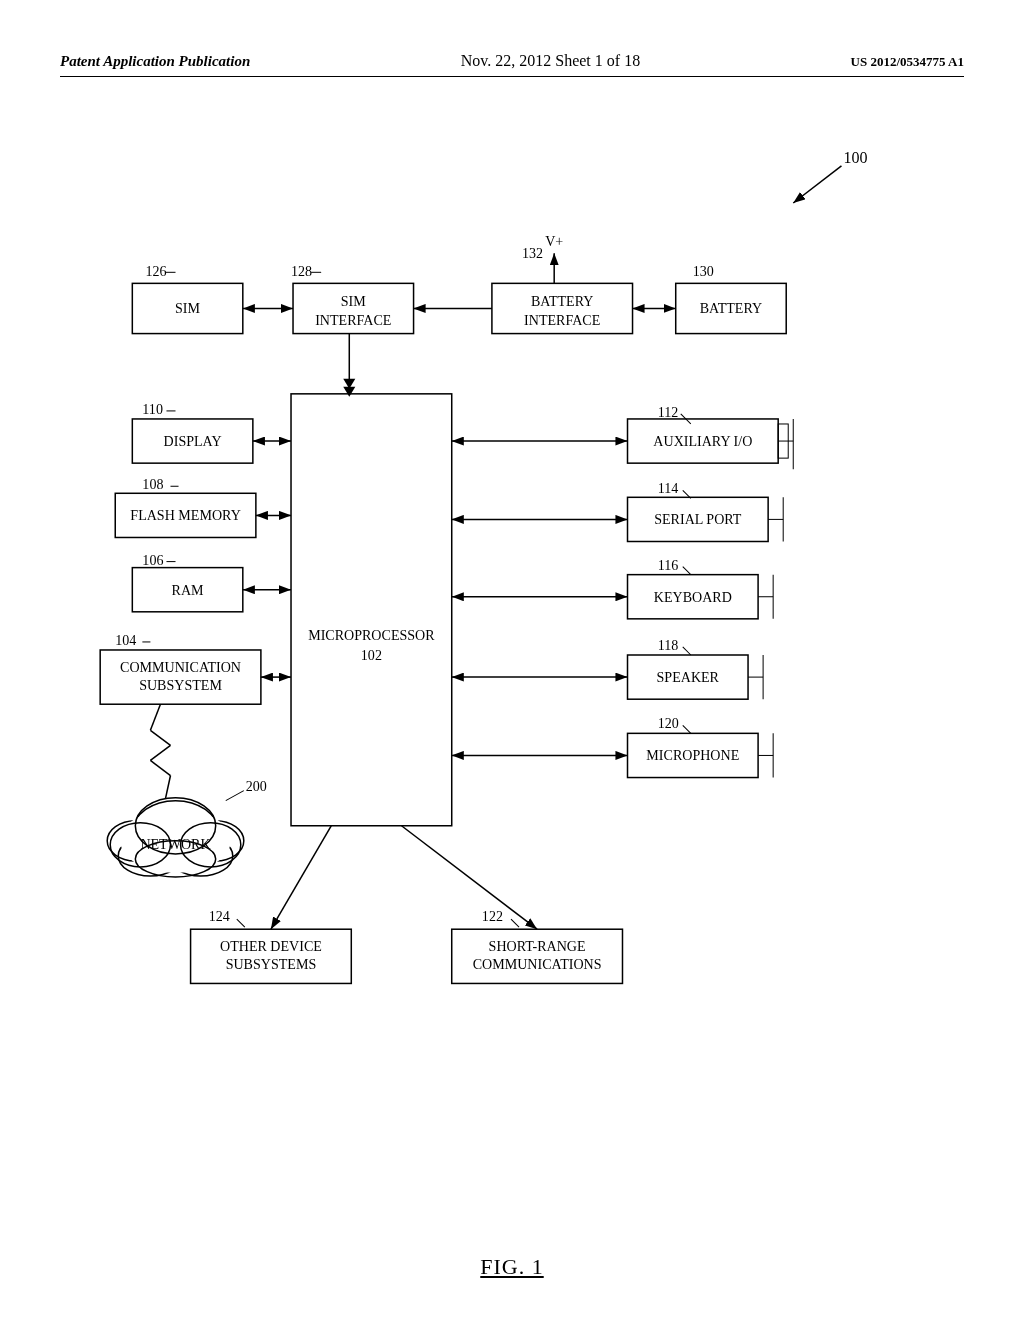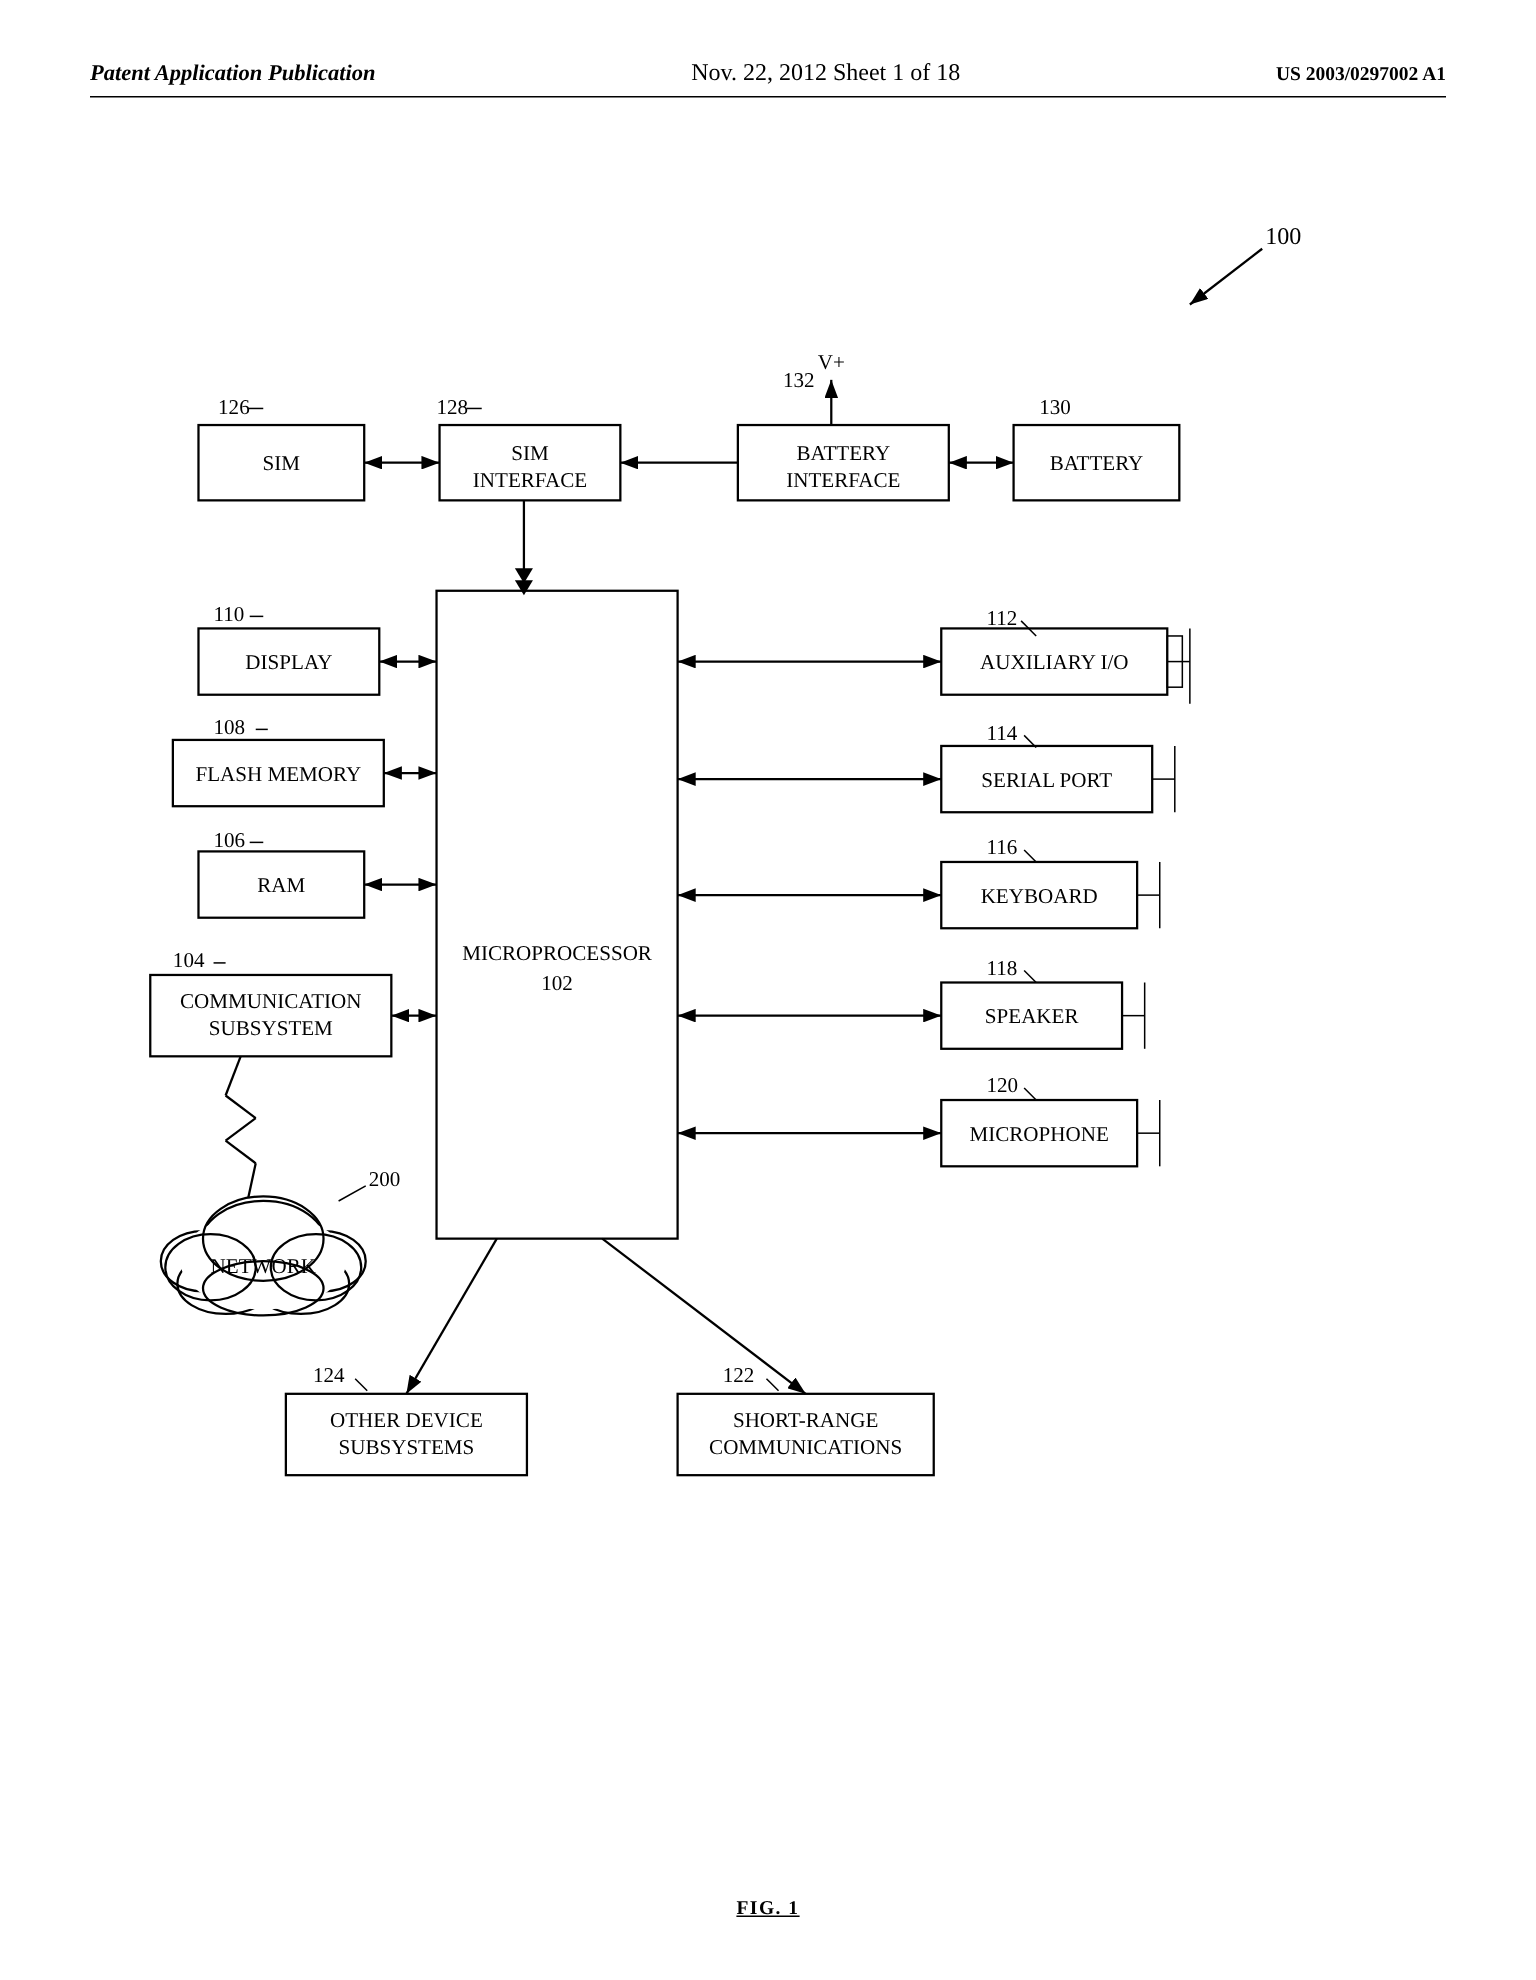--- a/index.html
+++ b/index.html
@@ -10,21 +10,21 @@
       height: 1320px;
       overflow: hidden;
       position: relative;
     }
 
     .page {
       width: 1024px;
       height: 1320px;
       position: relative;
       background: #fff;
-      padding: 40px 60px;
+      padding: 52px 60px;
     }
 
     
     .header {
       display: flex;
       justify-content: space-between;
       align-items: baseline;
       border-bottom: 1px solid #000;
       padding-bottom: 6px;
       margin-bottom: 20px;
@@ -58,35 +58,35 @@
       height: 100%;
     }
 
     
     .fig-caption {
       position: absolute;
       bottom: 40px;
       left: 0;
       right: 0;
       text-align: center;
-      font-size: 13px;
-      font-weight: bold;
+      font-size: 22px;
+      font-weight: normal;
       text-decoration: underline;
       letter-spacing: 1px;
     }
   </style>
 </head>
 <body>
 
 <div class="page">
 
   <div class="header">
     <div class="header-left">Patent Application Publication</div>
     <div class="header-center">Nov. 22, 2012  Sheet 1 of 18</div>
-    <div class="header-right">US 2003/0297002 A1</div>
+    <div class="header-right">US 2012/0534775 A1</div>
   </div>
 
   <div class="diagram">
     <svg viewBox="0 0 900 1050" xmlns="http://www.w3.org/2000/svg">
       <defs>
         <marker id="arrowhead" markerWidth="8" markerHeight="6" refX="8" refY="3" orient="auto">
           <polygon points="0 0, 8 3, 0 6" fill="#000"></polygon>
         </marker>
         <marker id="arrowhead-left" markerWidth="8" markerHeight="6" refX="0" refY="3" orient="auto">
           <polygon points="8 0, 0 3, 8 6" fill="#000"></polygon>

